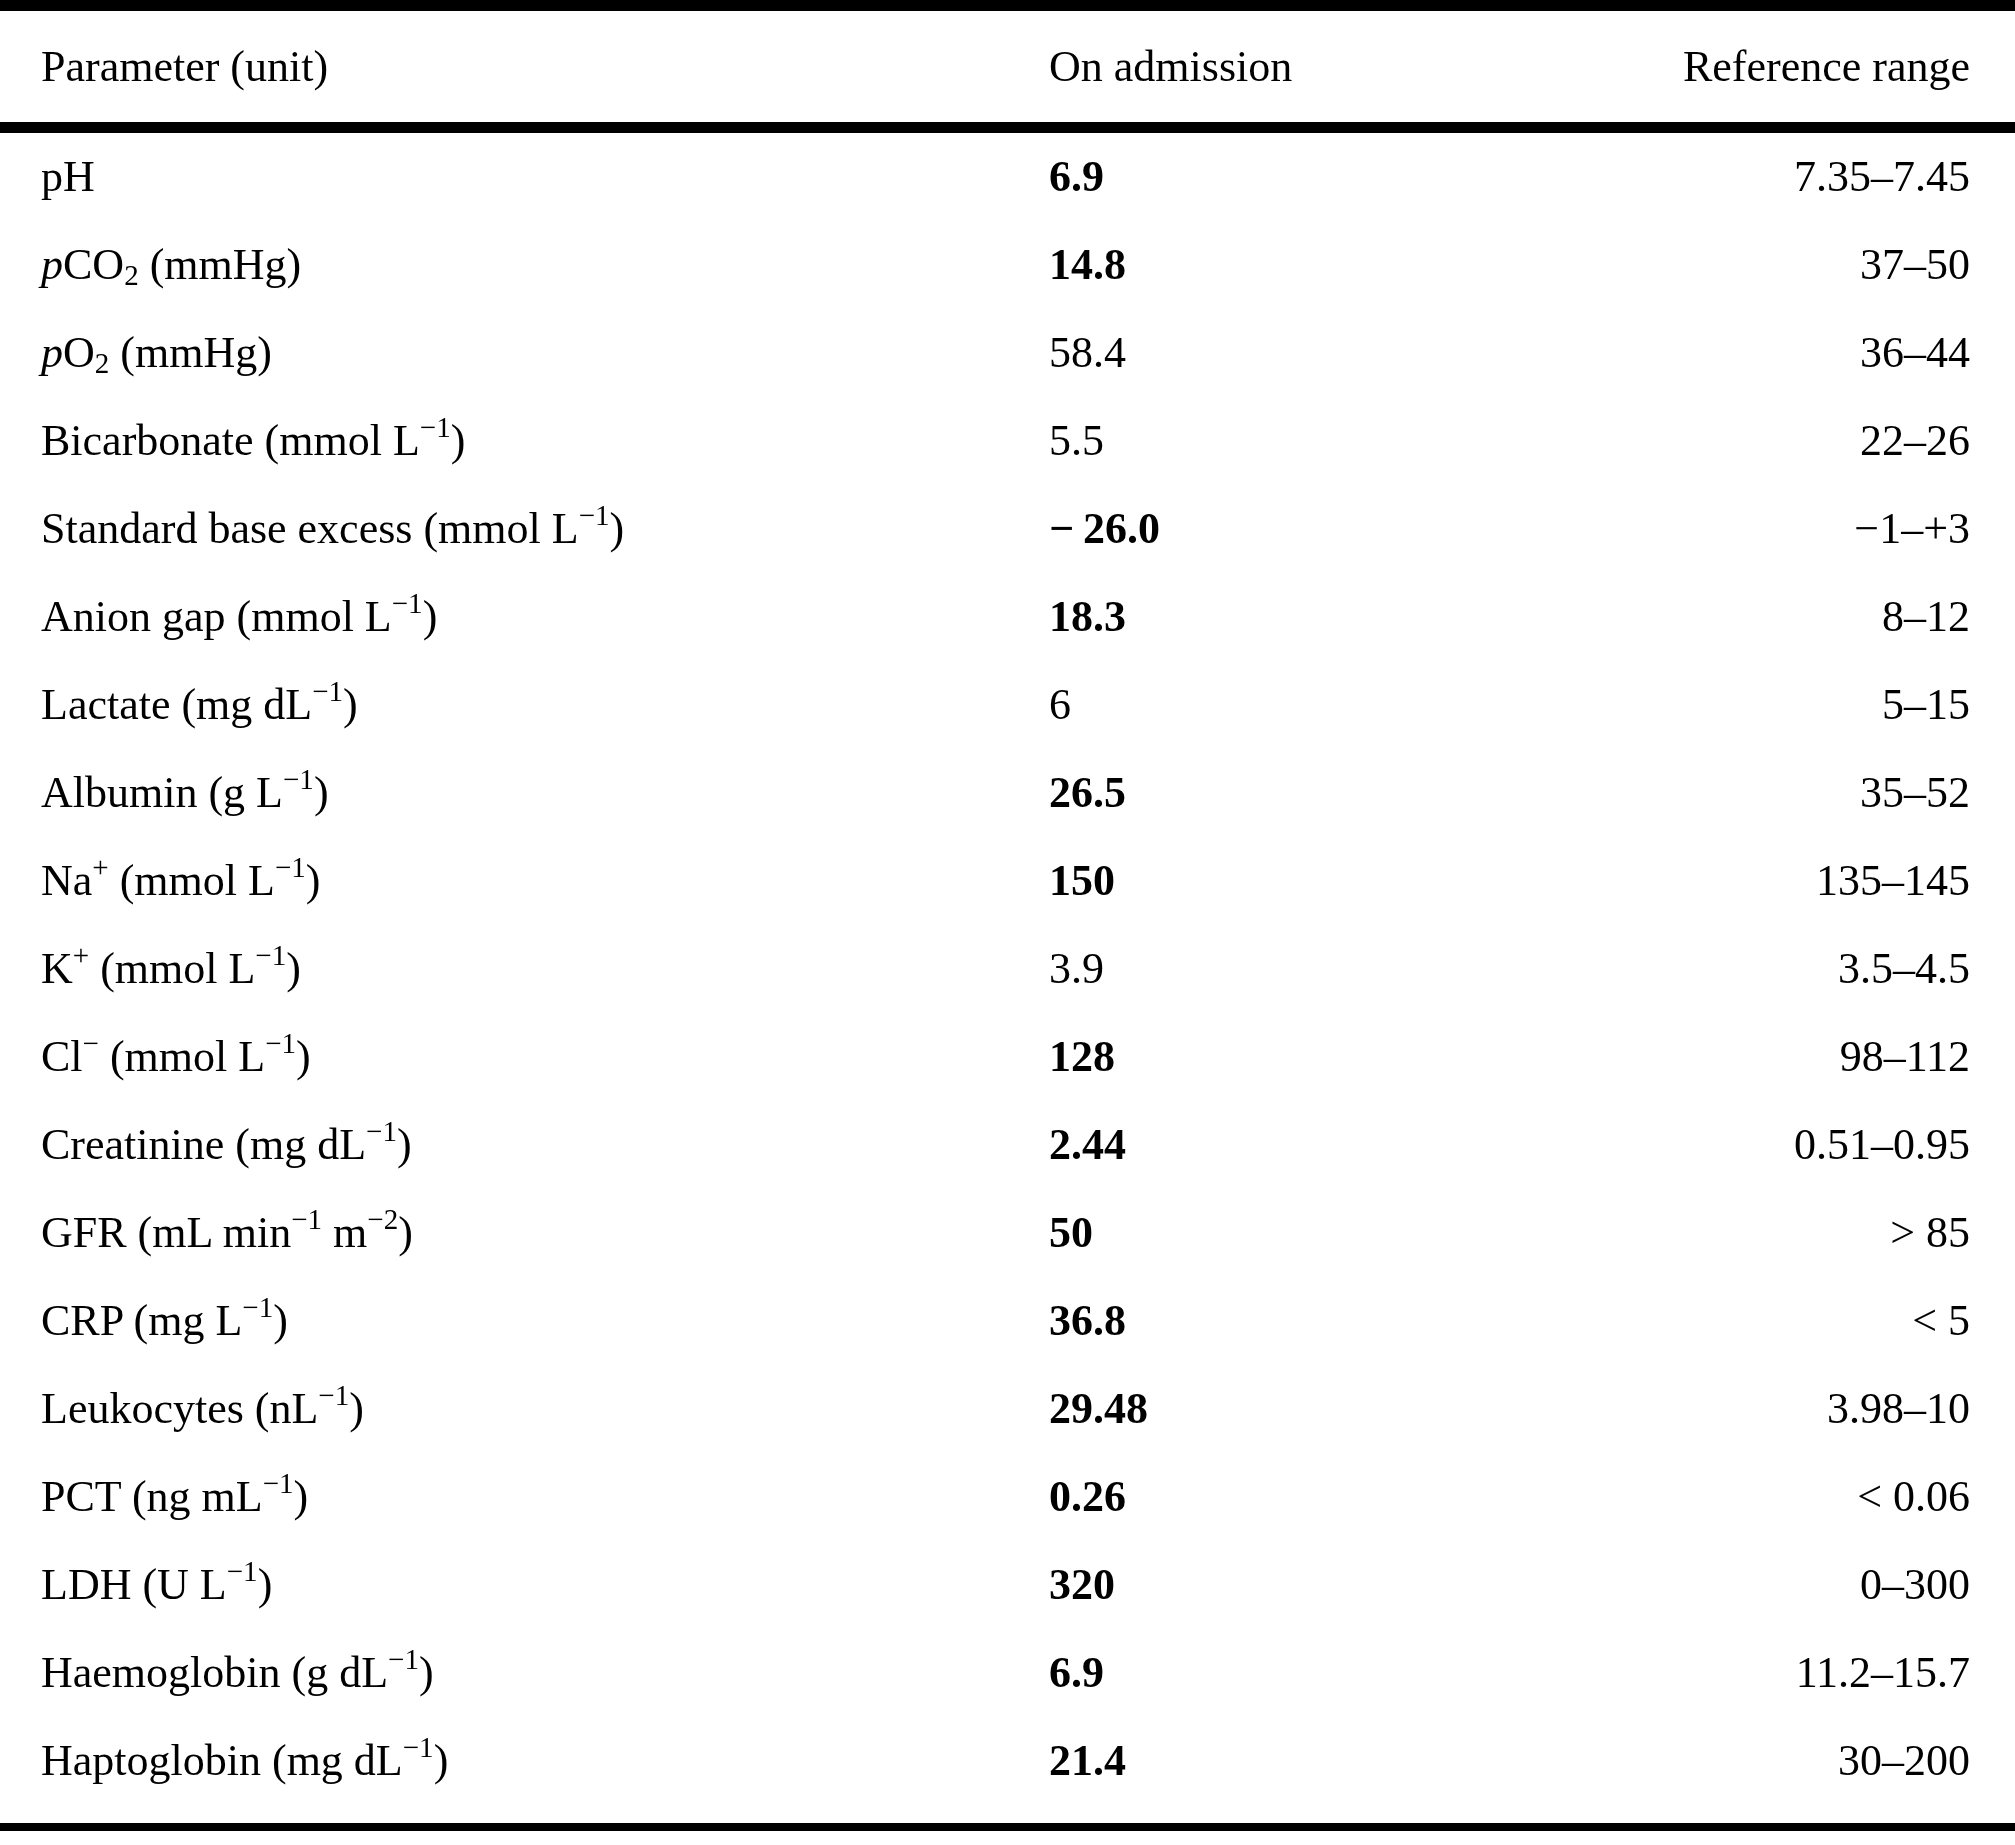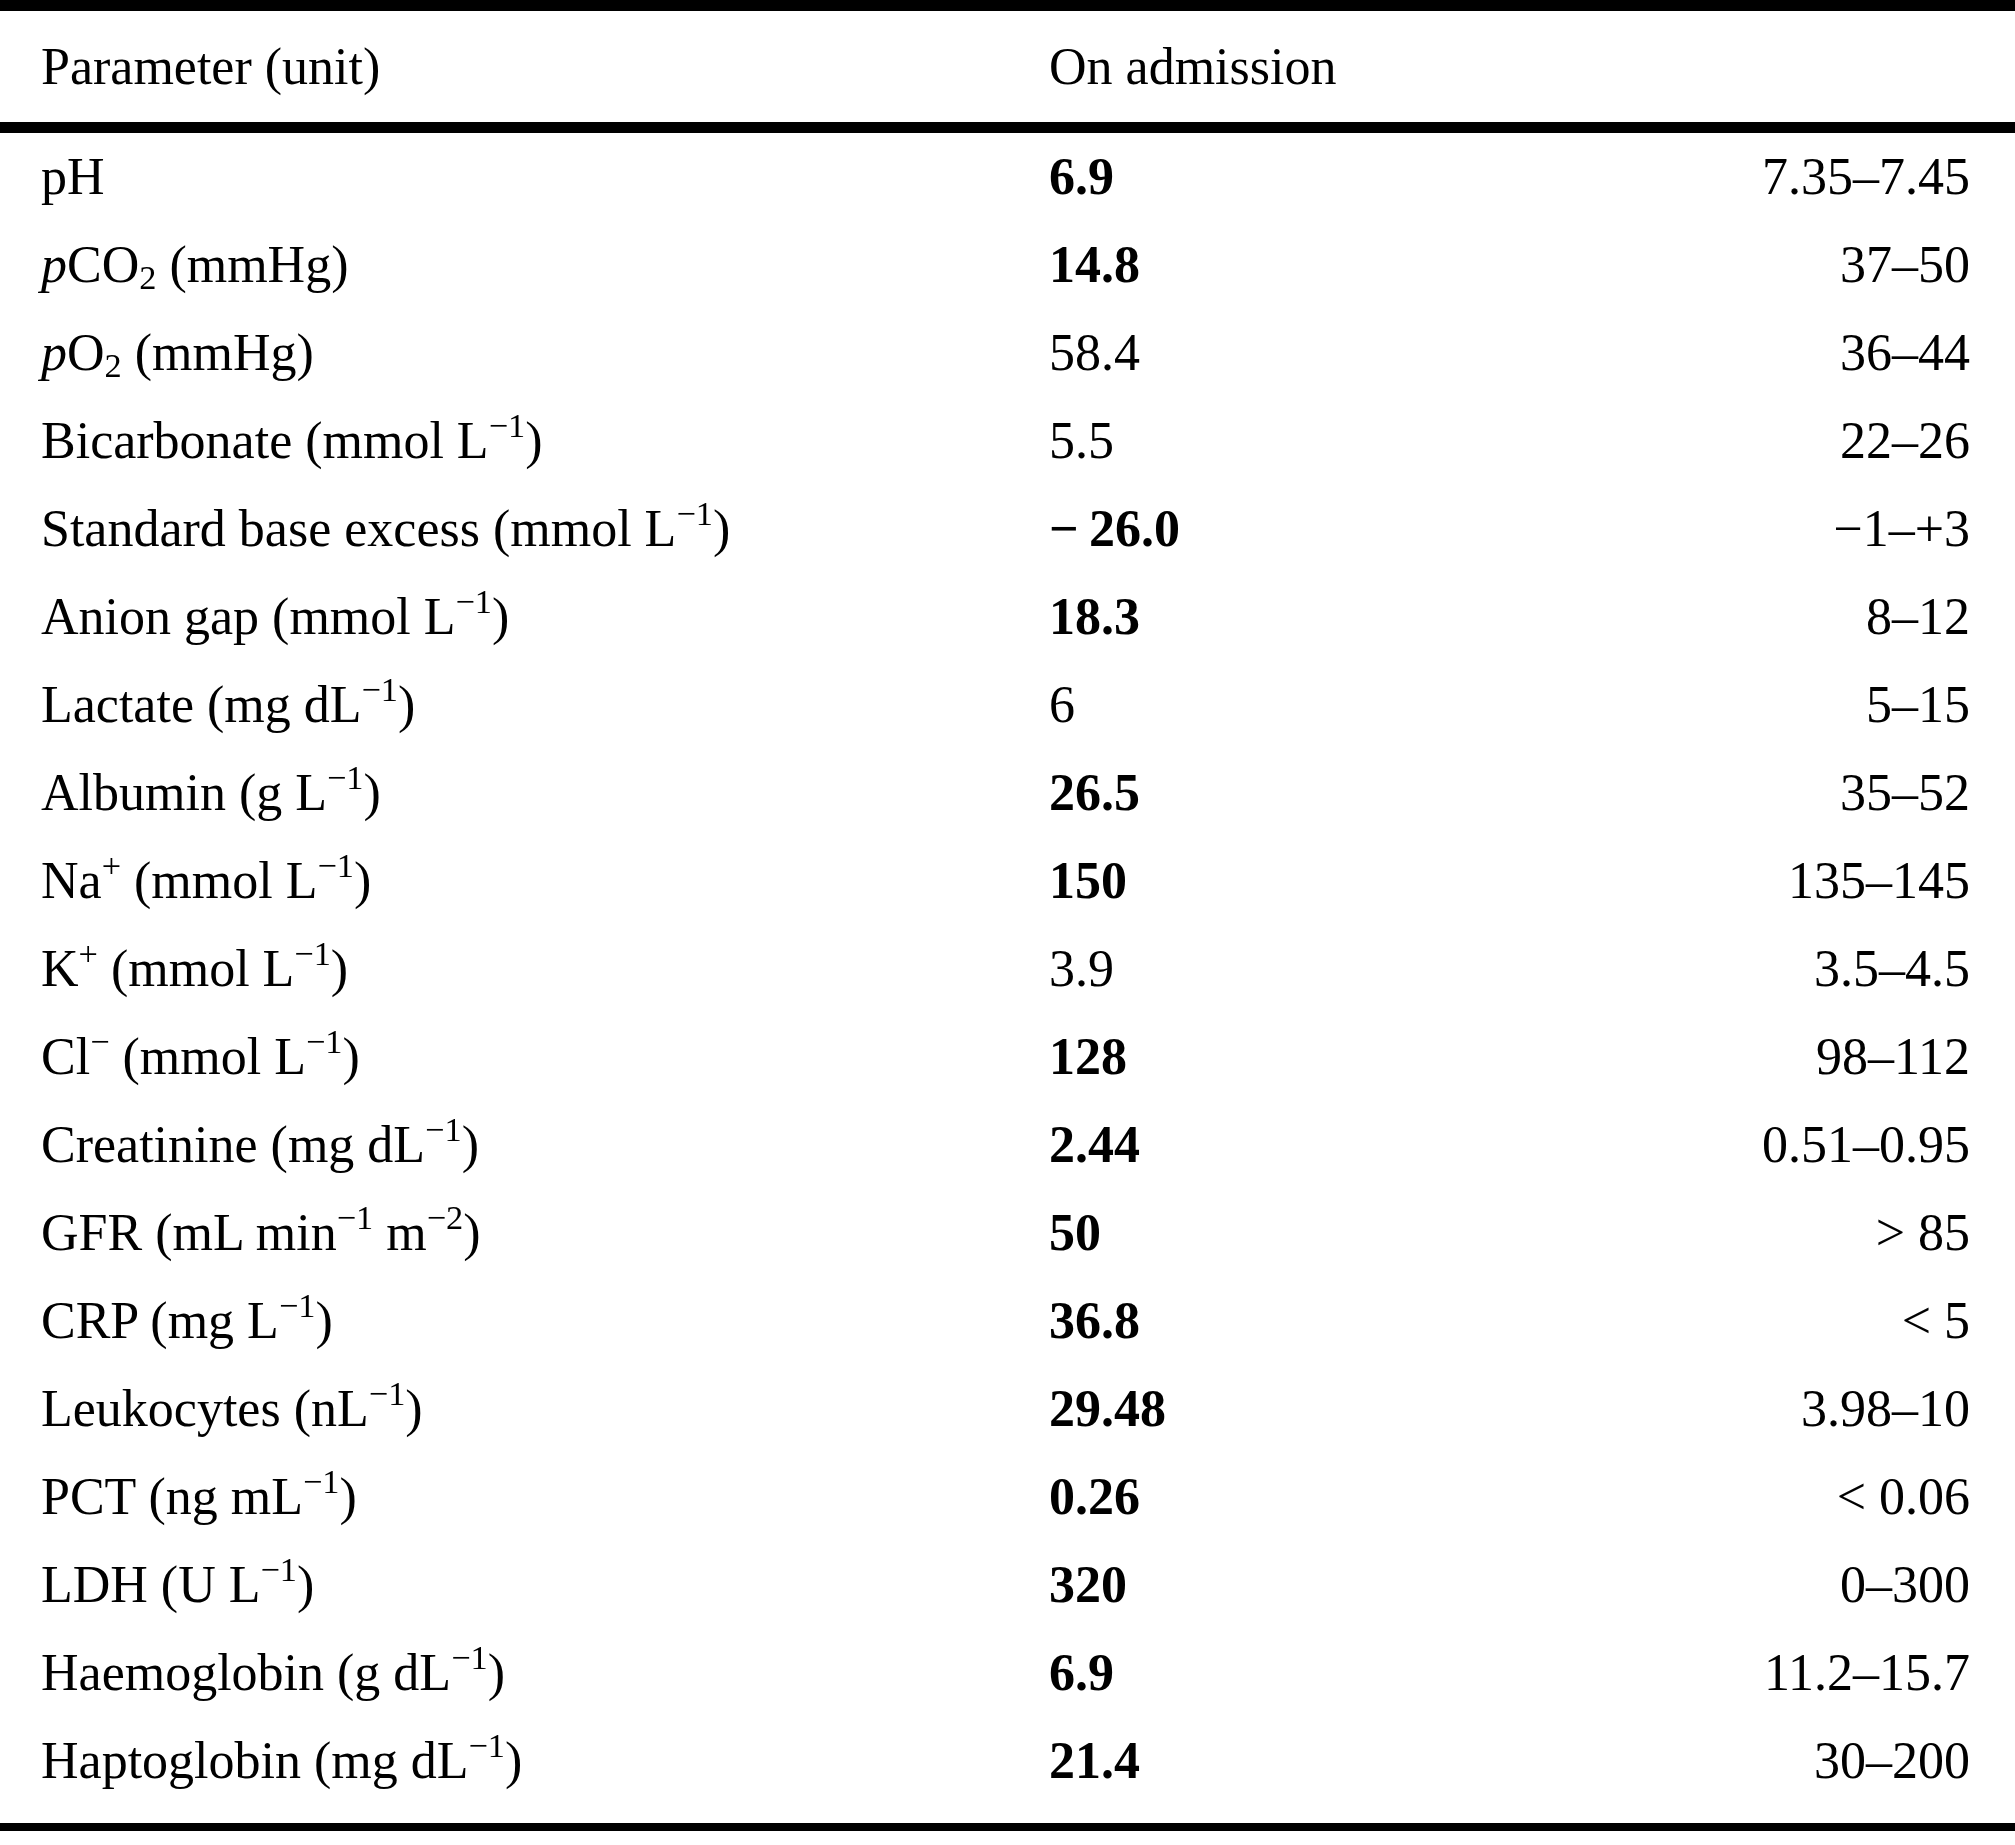--- a/index.html
+++ b/index.html
@@ -7,21 +7,21 @@
     padding: 0;
     background: #ffffff;
   }
   .page {
     position: relative;
     width: 2016px;
     height: 1845px;
     background: #ffffff;
     color: #000000;
     font-family: "Liberation Serif", "DejaVu Serif", serif;
-    font-size: 52px;
+    font-size: 44px;
     overflow: hidden;
   }
   .rule {
     width: 2016px;
     background: #000000;
   }
   .rule-top { height: 10.7px; }
   .rule-mid { height: 11.7px; }
   .rule-bottom { height: 7.8px; }
   .grid {
@@ -61,20 +61,21 @@
 </style>
 </head>
 <body>
 
 <div class="page">
   <div class="rule rule-top"></div>
 
   <div class="grid header">
     <div class="cell c1">Parameter (unit)</div>
     <div class="cell c2">On admission</div>
+    <div class="cell c3">Reference range</div>
   </div>
 
   <div class="rule rule-mid"></div>
 
   <div class="grid body" id="table-body">
       <div class="row"><div class="cell c1"><span>pH</span></div><div class="cell c2 b">6.9</div><div class="cell c3">7.35–7.45</div></div>
       <div class="row"><div class="cell c1"><span class="it">p</span><span>CO</span><span class="sub">2</span><span> (mmHg)</span></div><div class="cell c2 b">14.8</div><div class="cell c3">37–50</div></div>
       <div class="row"><div class="cell c1"><span class="it">p</span><span>O</span><span class="sub">2</span><span> (mmHg)</span></div><div class="cell c2">58.4</div><div class="cell c3">36–44</div></div>
       <div class="row"><div class="cell c1"><span>Bicarbonate (mmol L</span><span class="sup">−1</span><span>)</span></div><div class="cell c2">5.5</div><div class="cell c3">22–26</div></div>
       <div class="row"><div class="cell c1"><span>Standard base excess (mmol L</span><span class="sup">−1</span><span>)</span></div><div class="cell c2 b">− 26.0</div><div class="cell c3">−1–+3</div></div>

